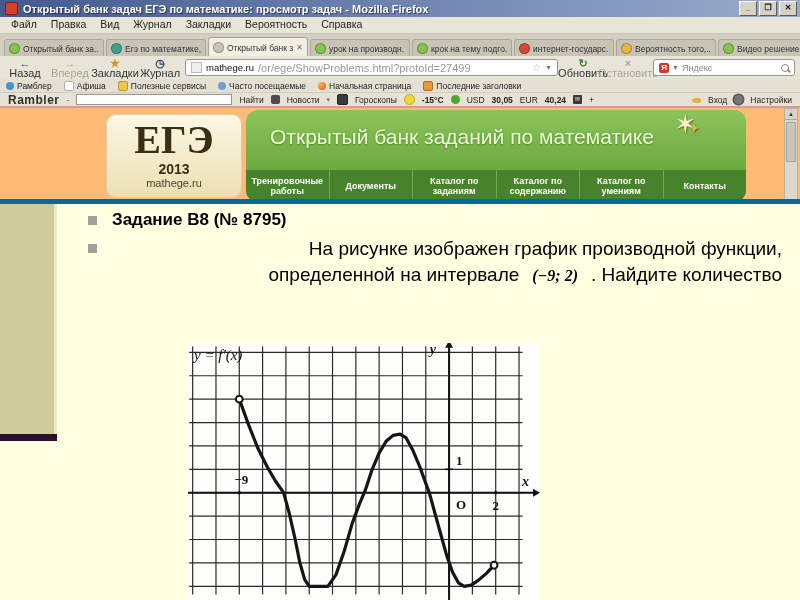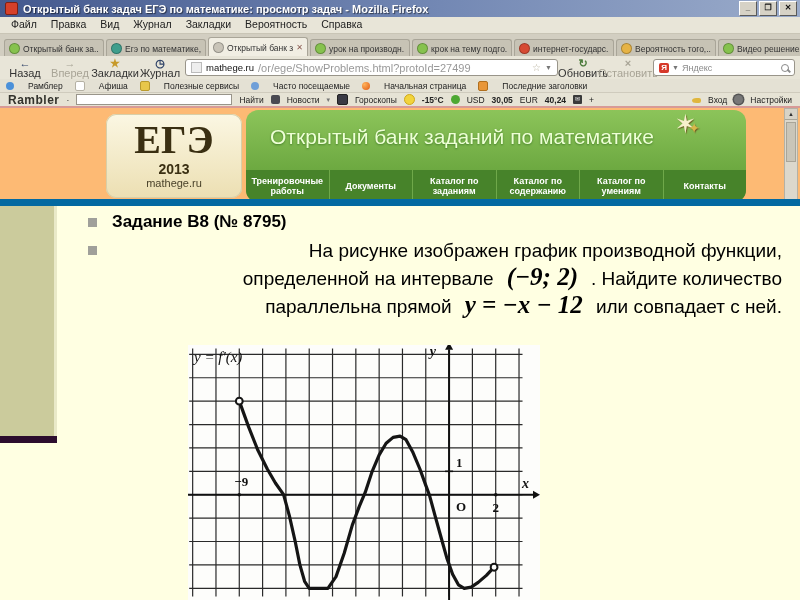--- a/index.html
+++ b/index.html
@@ -47,21 +47,21 @@
   .searchbox{width:130px;height:15px;background:#fff;border:1px solid #99958a;border-radius:3px;
     display:flex;align-items:center;padding:0 5px;gap:3px;flex:none;}
   .ya-icon{width:10px;height:10px;background:#d6382a;color:#fff;font-size:8px;line-height:10px;
     text-align:center;border-radius:2px;font-weight:bold;flex:none;}
   .search-text{flex:1;font-size:9px;color:#8a8a8a;}
   .lens{width:6px;height:6px;border:1.5px solid #8a8a8a;border-radius:50%;position:relative;flex:none;}
   .lens::after{content:"";position:absolute;left:5px;top:5px;width:4px;height:1.5px;background:#8a8a8a;transform:rotate(45deg);}
 
   .bookmarksbar{position:absolute;top:79px;left:0;right:0;height:13px;background:#e4e1d4;
     border-bottom:1px solid #cfcbbd;display:flex;align-items:center;padding-left:6px;gap:12px;}
-  .bm{display:flex;align-items:center;gap:14px;}
+  .bm{display:flex;align-items:center;gap:3px;}
   .bm-label{font-size:8.5px;color:#222;white-space:nowrap;}
   .bm-icon{width:8px;height:8px;border-radius:2px;flex:none;}
   .i-globe{background:#4a90d9;border-radius:50%;}
   .i-page{background:#fff;border:1px solid #b5b1a4;}
   .i-folder-yellow{background:#e8c74a;border:1px solid #b99a2d;}
   .i-folder-orange{background:#e8973a;border:1px solid #b06f1e;}
   .i-frequent{background:#6f9fd8;border-radius:50%;}
   .i-firefox{background:radial-gradient(circle at 30% 30%,#ffb35c,#e05a14);border-radius:50%;}
 
   .ramblerbar{position:absolute;top:93px;left:0;right:0;height:13px;background:#e6e3d5;
@@ -99,31 +99,31 @@
     border-radius:0 0 12px 12px;display:flex;}
   .bmn-item{flex:1;display:flex;flex-direction:column;justify-content:center;align-items:center;
     font-size:9px;font-weight:bold;color:#fff;border-right:1px solid #6fa84a;line-height:10px;text-align:center;}
   .bmn-item:last-child{border-right:none;text-align:right;}
 
   .scrollbar{position:absolute;right:2px;top:0px;width:12px;height:93px;background:#dcd8cc;border:1px solid #b5b1a4;}
   .sb-btn{height:10px;background:#d7d3c7;border-bottom:1px solid #a9a598;font-size:6px;text-align:center;line-height:10px;color:#333;}
   .sb-thumb{margin:2px 1px 0 1px;height:38px;background:#c9c5b8;border:1px solid #a9a598;}
 
   
-  .slide{position:absolute;left:0;top:91px;right:0;bottom:0;background:#ffffe2;border-top:7px solid #0369a1;}
+  .slide{position:absolute;left:0;top:91px;right:0;bottom:0;background:#ffffe2;border-top:5px solid #0369a1;}
   .khaki{position:absolute;left:0;top:0;width:54px;height:230px;background:#cbcb9c;border-right:3px solid #e9e9c8;}
   .purple{position:absolute;left:0;top:230px;width:57px;height:7px;background:#2c0d2e;}
   .bullet{width:9px;height:9px;background:#a0a09a;flex:none;}
   .task-heading{position:absolute;left:88px;top:6px;display:flex;align-items:center;gap:15px;}
   .task-heading-text{font-size:17px;font-weight:bold;color:#000;}
   .task-body{position:absolute;left:88px;top:32px;display:flex;gap:15px;}
   .task-body .bullet{margin-top:8px;}
   .task-text{width:670px;text-align:right;}
   .task-line{font-size:19px;color:#000;line-height:26px;white-space:nowrap;}
-  .math{font-family:"Liberation Serif",serif;font-style:italic;font-weight:bold;font-size:25px;margin:0 13px;}
+  .math{font-family:"Liberation Serif",serif;font-style:italic;font-weight:bold;font-size:16px;margin:0 13px;}
 
   .graph{position:absolute;left:188px;top:139px;width:352px;height:262px;background:#fdfdfb;}
   .graph svg{display:block;}
 </style>
 </head>
 <body>
 
 <div class="screen">
 
   <div class="titlebar">
@@ -328,21 +328,20 @@
       <div class="task-heading">
         <span class="bullet"></span>
         <span class="task-heading-text">Задание B8 (№ 8795)</span>
       </div>
 
       <div class="task-body">
         <span class="bullet"></span>
         <div class="task-text" id="tasktext">
             <div class="task-line"><span>На рисунке изображен график производной функции,</span></div>
             <div class="task-line"><span>определенной на интервале</span><span class="math">(−9; 2)</span><span>. Найдите количество</span></div>
-            <div class="task-line"><span>параллельна прямой</span><span class="math">y = −x − 12</span><span>или совпадает с ней.</span></div>
           </div>
       </div>
 
       <div class="graph" id="graph">
           <svg width="352" height="262" viewBox="0 0 352 262">
             <line x1="4.662251655629123" y1="3.50892857142858" x2="4.662251655629123" y2="251.4732142857143" stroke="#2a2a2a" stroke-width="1.2"></line>
             <line x1="27.97350993377482" y1="3.50892857142858" x2="27.97350993377482" y2="251.4732142857143" stroke="#2a2a2a" stroke-width="1.2"></line>
             <line x1="51.284768211920515" y1="3.50892857142858" x2="51.284768211920515" y2="251.4732142857143" stroke="#2a2a2a" stroke-width="1.2"></line>
             <line x1="74.59602649006621" y1="3.50892857142858" x2="74.59602649006621" y2="251.4732142857143" stroke="#2a2a2a" stroke-width="1.2"></line>
             <line x1="97.90728476821191" y1="3.50892857142858" x2="97.90728476821191" y2="251.4732142857143" stroke="#2a2a2a" stroke-width="1.2"></line>

